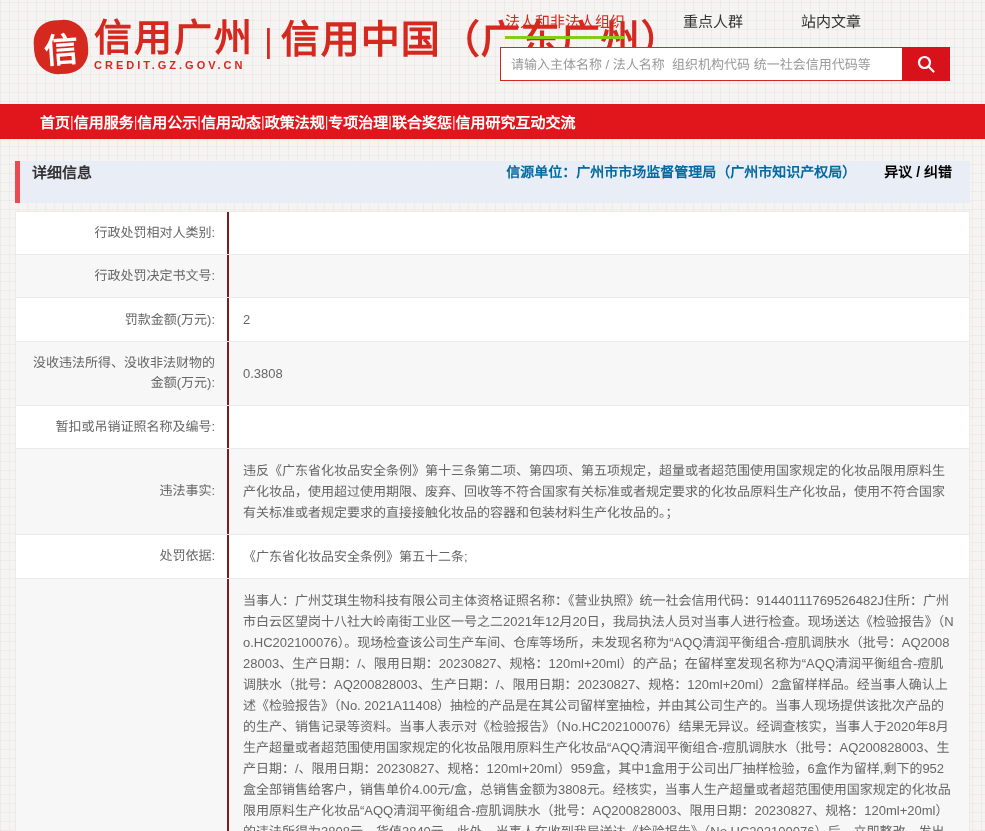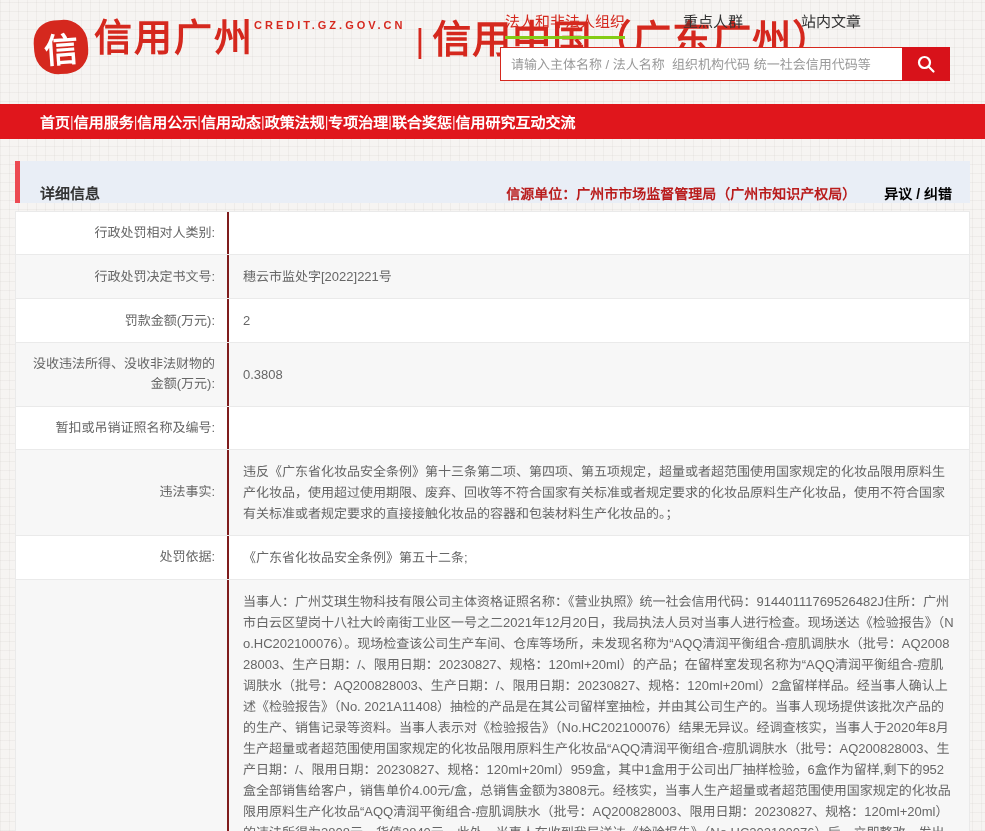--- a/index.html
+++ b/index.html
@@ -13,21 +13,21 @@
     color:#333;
   }
   
   .top-header { position:relative; height:104px; width:100%; }
   .logo-wrap { position:absolute; left:34px; top:18px; display:flex; align-items:flex-start; cursor:pointer; }
   .seal {
     width:54px; height:54px; background:#d5281e; color:#fff;
     border-radius:40% 45% 42% 45%; display:flex; align-items:center; justify-content:center;
     font-size:34px; font-weight:bold; transform:rotate(-4deg); margin-right:6px; margin-top:2px;
   }
-  .logo-text-col { display:flex; flex-direction:row; }
+  .logo-text-col { display:flex; flex-direction:column; }
   .logo-main { font-size:38px; font-weight:bold; color:#d5281e; line-height:40px; letter-spacing:2px; }
   .logo-domain { font-size:11px; font-weight:bold; color:#d5281e; letter-spacing:3px; margin-top:1px; }
   .logo-divider { color:#d5281e; font-size:34px; font-weight:200; margin:2px 8px 0 10px; line-height:40px; }
   .logo-sub { font-size:39px; font-weight:bold; color:#d5281e; line-height:44px; letter-spacing:1px; }
   
   .right-wrap { position:absolute; left:500px; top:10px; width:455px; }
   .top-tabs { display:flex; gap:58px; padding-left:5px; margin-bottom:8px; }
   .top-tab { font-size:15px; color:#333; padding-bottom:5px; cursor:pointer; white-space:nowrap; }
   .top-tab.active { color:#d5281e; border-bottom:3px solid #84cc16; }
   .search-bar { display:flex; width:450px; height:34px; }
@@ -39,24 +39,24 @@
   .search-btn { width:48px; height:34px; background:#d8121a; border:none; cursor:pointer;
     display:flex; align-items:center; justify-content:center; }
   
   .main-nav { height:35px; background:#e0161c; display:flex; align-items:center;
     justify-content:flex-start; padding:0 40px; }
   .nav-item { color:#fff; font-size:15px; font-weight:bold; cursor:pointer; white-space:nowrap; }
   .nav-pipe { color:rgba(255,255,255,.85); font-size:14px; font-weight:normal; }
   
   .content { margin:22px 15px 0 15px; }
   .title-bar { height:42px; background:#e9eef6; border-left:5px solid #ec4a52;
-    display:flex; align-items:flex-end; padding:0 18px 0 20px; }
+    display:flex; align-items:flex-start; padding:0 18px 0 12px; }
   .page-title { font-size:15px; font-weight:bold; color:#333; }
   .title-right { margin-left:auto; display:flex; align-items:center; gap:28px; }
-  .source-unit { font-size:14px; font-weight:bold; color:#b91c1c; }
+  .source-unit { font-size:14px; font-weight:bold; color:#0369a1; }
   .dispute-link { font-size:14px; font-weight:bold; color:#000000; cursor:pointer; white-space:nowrap; }
   
   .info-table { margin-top:8px; background:#fff; border:1px solid #eaeaea; border-bottom:none; }
   .info-row { display:flex; border-bottom:1px solid #eaeaea; background:#fff; }
   .info-row:nth-child(even) { background:#f7f7f7; }
   .cell-label {
     width:213px; flex:0 0 213px; text-align:right; color:#666; font-size:13px;
     padding:11px 12px; border-right:2px solid #7f1d1d; line-height:1.55;
     display:flex; align-items:center; justify-content:flex-end;
   }
@@ -130,23 +130,20 @@
   <div class="info-table" id="info-table">
       <div class="info-row">
         <div class="cell-label">
           <span>行政处罚相对人类别:</span>
         </div>
       </div>
       <div class="info-row">
         <div class="cell-label">
           <span>行政处罚决定书文号:</span>
         </div>
-        <div class="cell-value">
-          <span>穗云市监处字[2022]221号</span>
-        </div>
       </div>
       <div class="info-row">
         <div class="cell-label">
           <span>罚款金额(万元):</span>
         </div>
         <div class="cell-value">
           <span>2</span>
         </div>
       </div>
       <div class="info-row">

